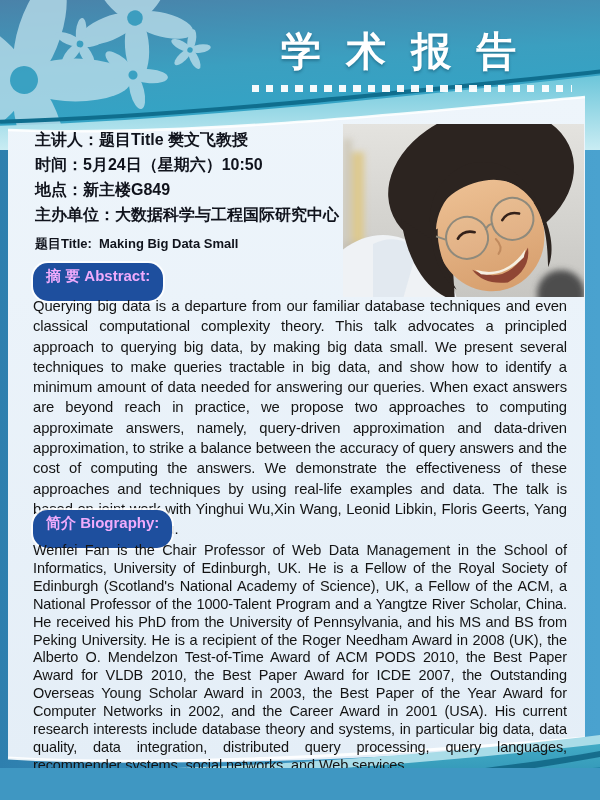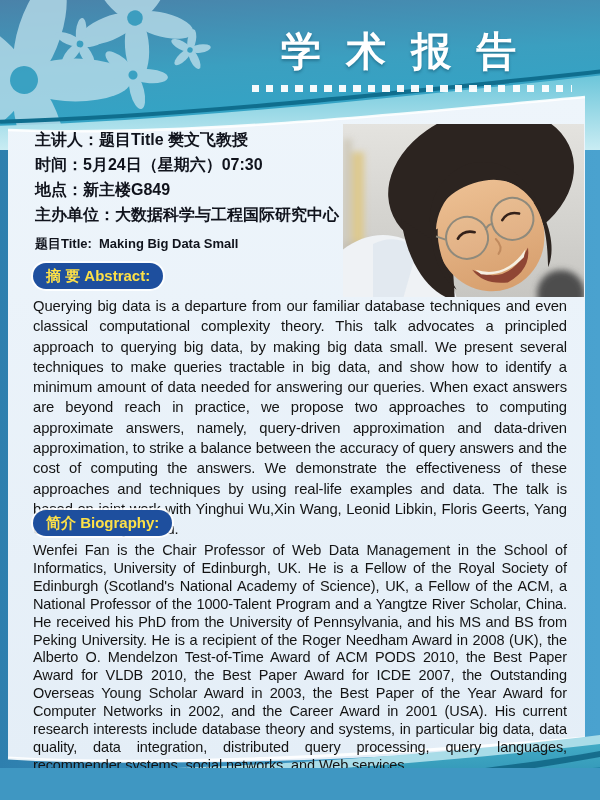--- a/index.html
+++ b/index.html
@@ -23,23 +23,23 @@
   .info-line{white-space:nowrap;}
 
   .talk-title{position:absolute;left:35px;top:235px;width:420px;
               color:#10131c;font-size:13px;font-weight:bold;white-space:pre-wrap;}
 
   .photo{position:absolute;left:343px;top:124px;width:241px;height:173px;}
   .photo svg{display:block;width:241px;height:173px;}
 
   .pill{
     position:absolute;display:inline-block;
-    background:#1e4f9e;color:#fde047;
+    background:#1e4f9e;color:#f0abfc;
     font-size:15px;font-weight:bold;line-height:19px;
-    padding:3px 13px 4px 13px;border-radius:15px;
+    padding:3px 13px 16px 13px;border-radius:15px;
     box-shadow:0 0 0 2px rgba(255,255,255,.85);
     white-space:nowrap;
   }
   .abstract-pill{left:33px;top:263px;}
   .bio-pill{left:33px;top:510px;}
 
   .body-text{position:absolute;left:33px;width:534px;margin:0;
              color:#141414;text-align:justify;}
   .abstract-body{top:296px;font-size:14.8px;line-height:20.3px;letter-spacing:-0.1px;}
   .bio-body{top:542px;font-size:14.5px;line-height:17.9px;letter-spacing:-0.1px;}
@@ -107,21 +107,21 @@
     <path d="M0,779 C 200,782 430,764 600,744 L600,800 L0,800 Z" fill="url(#foot)"></path>
     <path d="M120,791 C 320,789 480,772 600,751 L600,757 C 470,781 330,795 120,791 Z" fill="#0f6484" opacity="0.85"></path>
     <path d="M0,796 C 250,798 460,787 600,767 L600,800 L0,800 Z" fill="#2487aa"></path>
   </svg>
 
   <div class="poster-title">学 术 报 告</div>
   <div class="dots"></div>
 
   <div class="info">
     <div class="info-line">主讲人：题目Title 樊文飞教授</div>
-    <div class="info-line">时间：5月24日（星期六）07:30</div>
+    <div class="info-line">时间：5月24日（星期六）10:50</div>
     <div class="info-line">地点：新主楼G849</div>
     <div class="info-line">主办单位：大数据科学与工程国际研究中心</div>
   </div>
 
   <div class="talk-title">题目Title:  Making Big Data Small</div>
 
   <div class="photo">
     <svg viewBox="0 0 241 173" preserveAspectRatio="none" aria-hidden="true">
       <defs>
         <linearGradient id="pbg" x1="0" y1="0" x2="0" y2="1">

